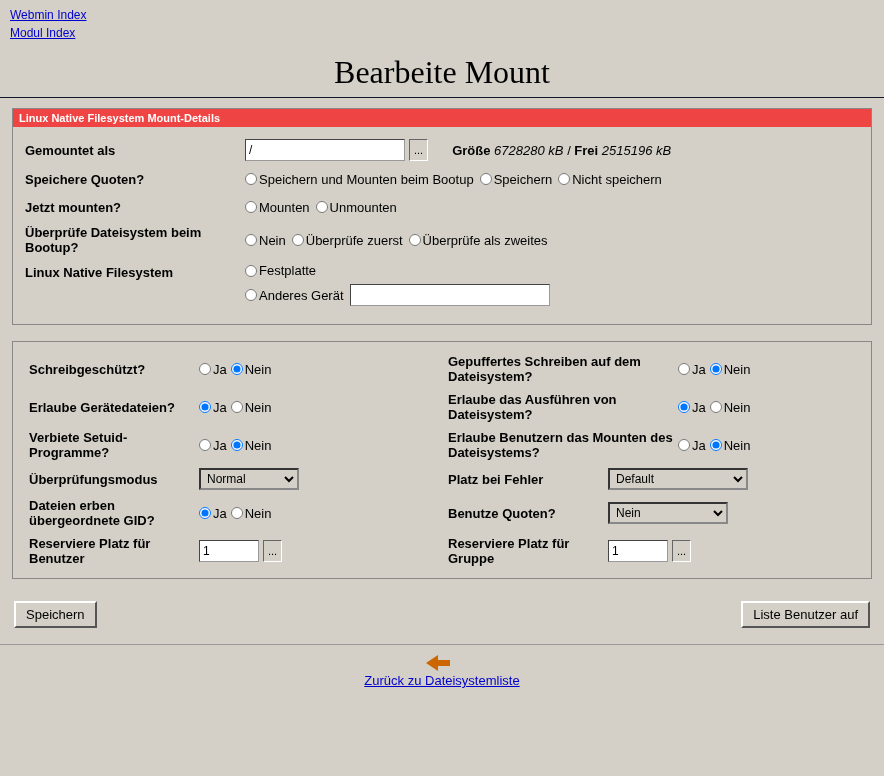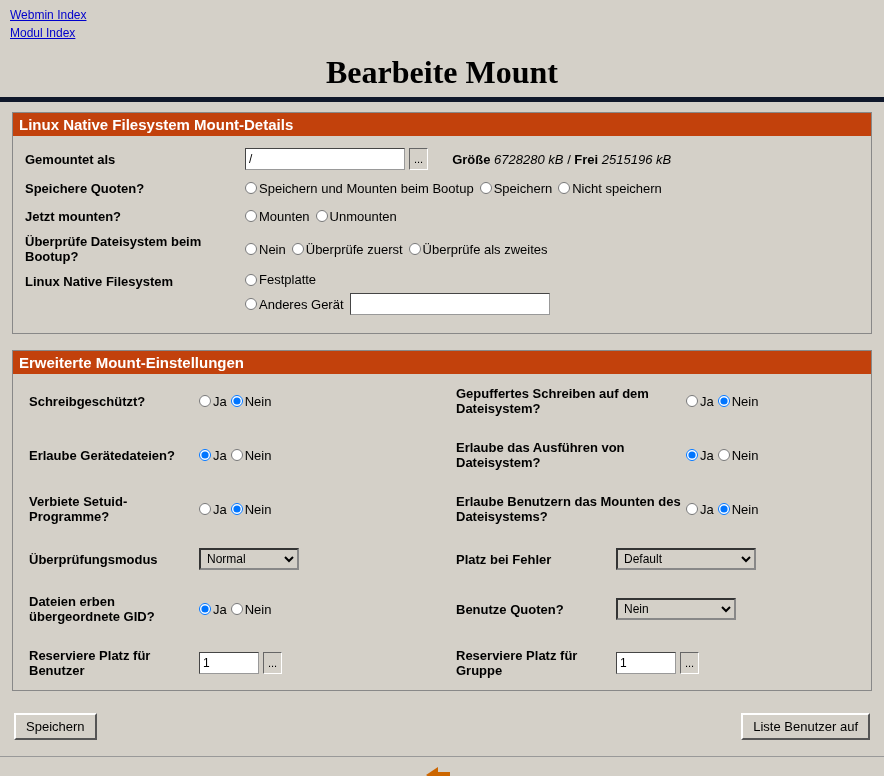--- a/index.html
+++ b/index.html
@@ -13,40 +13,40 @@
 
     .top-links {
       padding: 6px 10px 2px 10px;
       font-size: 12px;
     }
     .top-links a { display: block; line-height: 1.5; }
 
     .page-title {
       text-align: center;
       font-size: 32px;
-      font-weight: bold;
+      font-weight: normal;
       font-family: serif;
       padding: 10px 0 6px 0;
-      border-bottom: 5px solid #0f172a;
+      border-bottom: 1px solid #0f172a;
     }
 
     .main-content {
       padding: 10px 12px;
     }
 
     
     .section {
       border: 1px solid #888;
       margin-bottom: 16px;
     }
     .section-header {
-      background: #c2410c;
+      background: #ef4444;
       color: #fff;
       font-weight: bold;
-      font-size: 15px;
+      font-size: 11px;
       padding: 3px 6px;
     }
     .section-body {
       background: #d4d0c8;
       padding: 8px 10px;
     }
 
     
     .form-row {
       display: flex;
@@ -114,21 +114,21 @@
       background: #d4d0c8;
       border: 2px inset #888;
       padding: 1px 2px;
       height: 22px;
     }
 
     
     .adv-grid {
       display: grid;
       grid-template-columns: 1fr 1fr;
-      gap: 16px;
+      gap: 0;
     }
     .adv-cell {
       padding: 4px 6px;
       display: flex;
       align-items: center;
       min-height: 30px;
     }
     .adv-label {
       font-weight: bold;
       width: 170px;
@@ -309,21 +309,20 @@
             </div>
             <input type="text" style="width: 200px;">
           </div>
         </div>
       </div>
 
     </div>
   </div>
 
   <div class="section">
-    <div class="section-header">Erweiterte Mount-Einstellungen</div>
     <div class="section-body">
 
       <div class="adv-grid">
 
         <div class="adv-cell">
           <div class="adv-label">Schreibgeschützt?</div>
           <div class="adv-control">
             <div class="radio-item">
               <input type="radio" name="schreibgeschuetzt" style="">
               <span>Ja</span>

